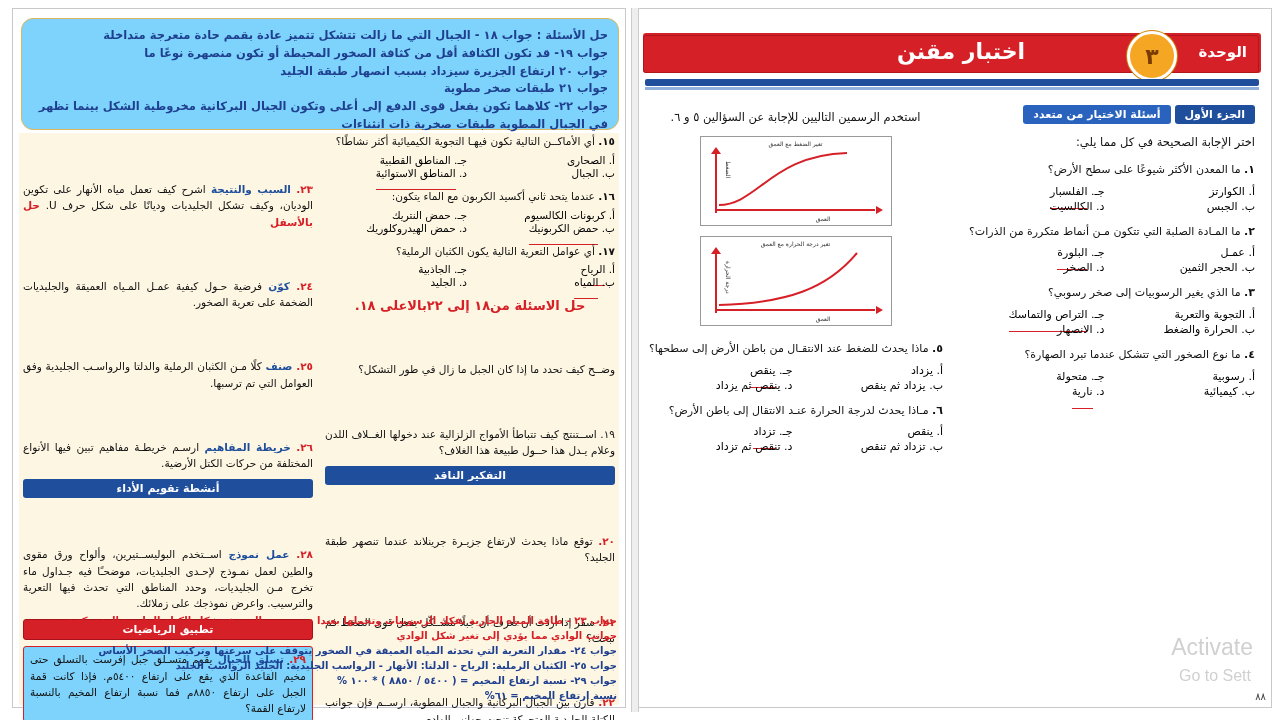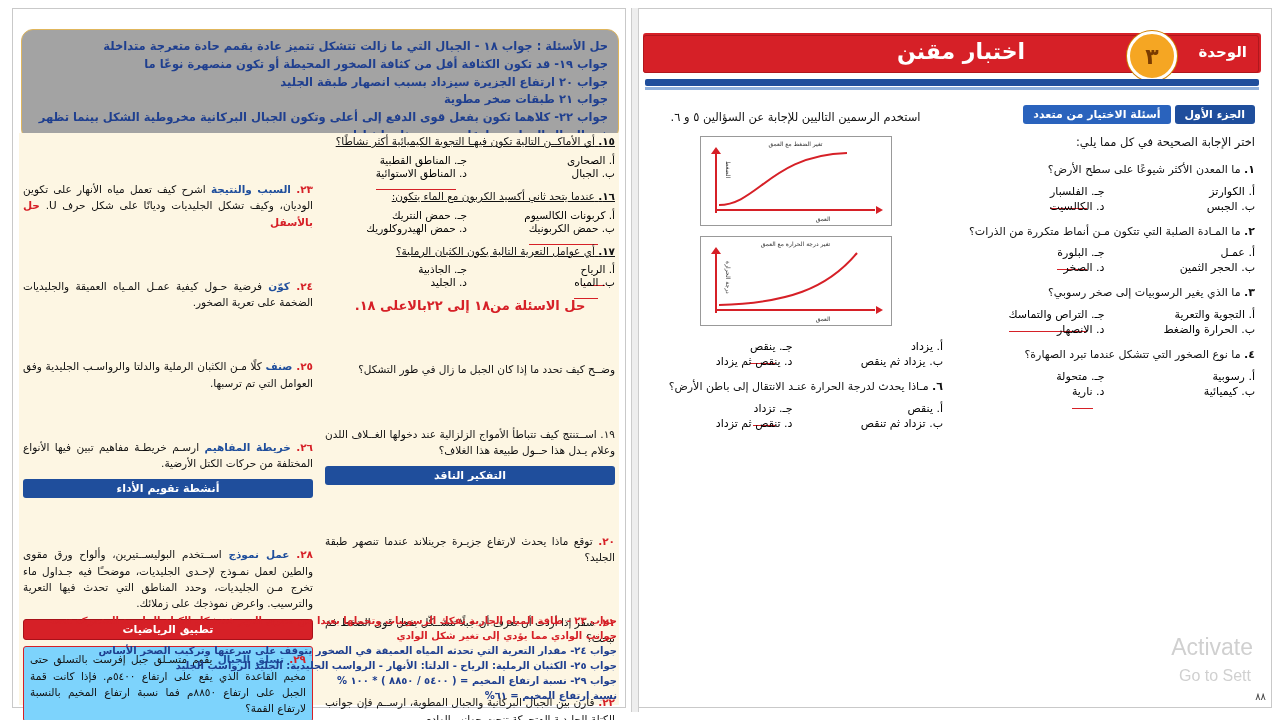--- a/index.html
+++ b/index.html
@@ -52,36 +52,36 @@
   .figcap{position:absolute;top:3px;left:0;right:0;text-align:center;font-size:6px;color:#333;}
   .axisY{position:absolute;left:14px;top:16px;width:2px;height:60px;background:#d62027;}
   .axisX{position:absolute;left:14px;bottom:14px;width:160px;height:2px;background:#d62027;}
   .arrowUp{position:absolute;left:10px;top:10px;width:0;height:0;border-left:5px solid transparent;border-right:5px solid transparent;border-bottom:7px solid #d62027;}
   .arrowRight{position:absolute;right:8px;bottom:11px;width:0;height:0;border-top:4px solid transparent;border-bottom:4px solid transparent;border-left:7px solid #d62027;}
   .ylab{position:absolute;left:24px;top:24px;font-size:6px;color:#333;writing-mode:vertical-rl;}
   .xlab{position:absolute;right:60px;bottom:3px;font-size:6px;color:#333;}
   .curve{position:absolute;left:16px;bottom:16px;width:160px;height:60px;}
 
   
-  .ansbox{position:absolute;left:8px;top:20px;width:596px;height:110px;
-    background:#a3a3a3;border:1px solid #e0b65c;border-radius:12px;}
+  .ansbox{position:absolute;left:8px;top:9px;width:596px;height:110px;
+    background:#7dd3fc;border:1px solid #e0b65c;border-radius:12px;}
   .ansbox .line{font-size:11.5px;color:#1f3f8f;font-weight:bold;line-height:1.55;text-align:right;padding:0 10px;}
   .ansbox .line:first-child{padding-top:8px;}
 
   .left-body{position:absolute;left:6px;top:124px;width:600px;height:572px;background:#fdf6e3;}
   .lcol{position:absolute;top:0;width:290px;height:572px;}
   .lcol.r{right:4px;}
   .lcol.l{left:4px;}
   .sec-title{background:#1f4e9c;color:#fff;font-size:11px;font-weight:bold;border-radius:3px;
     text-align:center;padding:3px 0;margin:8px 0 6px 0;}
   .sec-title.red{background:#d62027;border:1px solid #a81119;}
   .li{font-size:10.5px;line-height:1.55;color:#111;margin-bottom:7px;text-align:justify;margin-top:48px;}
   .li b{color:#d62027;}
   .li .kw{color:#1f4e9c;font-weight:bold;}
-  .subq{font-size:10.5px;color:#111;line-height:1.6;margin-bottom:4px;text-decoration:underline;}
+  .subq{font-size:10.5px;color:#111;line-height:1.6;margin-bottom:4px;}
   .opts2{display:grid;grid-template-columns:1fr 1fr;gap:1px 6px;font-size:10.5px;margin:2px 0 9px 0;}
   .answers-foot{position:absolute;left:6px;bottom:4px;width:598px;font-size:10px;color:#1f3f8f;font-weight:bold;line-height:1.5;text-align:right;}
   .answers-foot .hl{color:#d62027;}
   .mathbox{position:absolute;left:6px;width:282px;border:1.5px solid #d62027;border-radius:3px;padding:4px 6px;box-sizing:border-box;background:#7dd3fc;}
   .bigred{color:#d62027;font-weight:bold;font-size:13px;text-align:center;margin:10px 0 4px 0;}
 
   
   .wm{position:absolute;right:18px;bottom:46px;color:#d0d0d0;font-size:23px;font-family:"Liberation Sans",sans-serif;}
   .wm2{position:absolute;right:20px;bottom:22px;color:#d0d0d0;font-size:16px;font-family:"Liberation Sans",sans-serif;text-align:center;}
   .pgnum{position:absolute;left:14px;bottom:18px;font-size:10px;color:#444;}
@@ -199,20 +199,22 @@
             <div class="axisX"></div>
             <div class="arrowRight"></div>
             <div class="ylab">درجة الحرارة</div>
             <div class="xlab">العمق</div>
             <svg class="curve" viewBox="0 0 160 60" preserveAspectRatio="none">
               <path d="M2,56 C70,54 110,40 140,4" fill="none" stroke="#d62027" stroke-width="2"></path>
             </svg>
           </div>
 
           <div style="margin-top:14px">
+            <div class="q"><span class="qnum">٥.</span>
+              <span>ماذا يحدث للضغط عند الانتقـال من باطن الأرض إلى سطحها؟</span></div>
             <div class="opts">
               <span class="opt"><span>أ.</span>
                 <span>يزداد</span></span>
               <span class="opt"><span>جـ.</span>
                 <span class="ul-red">ينقص</span></span>
               <span class="opt"><span>ب.</span>
                 <span>يزداد ثم ينقص</span></span>
               <span class="opt"><span>د.</span>
                 <span>ينقص ثم يزداد</span></span>
             </div>

